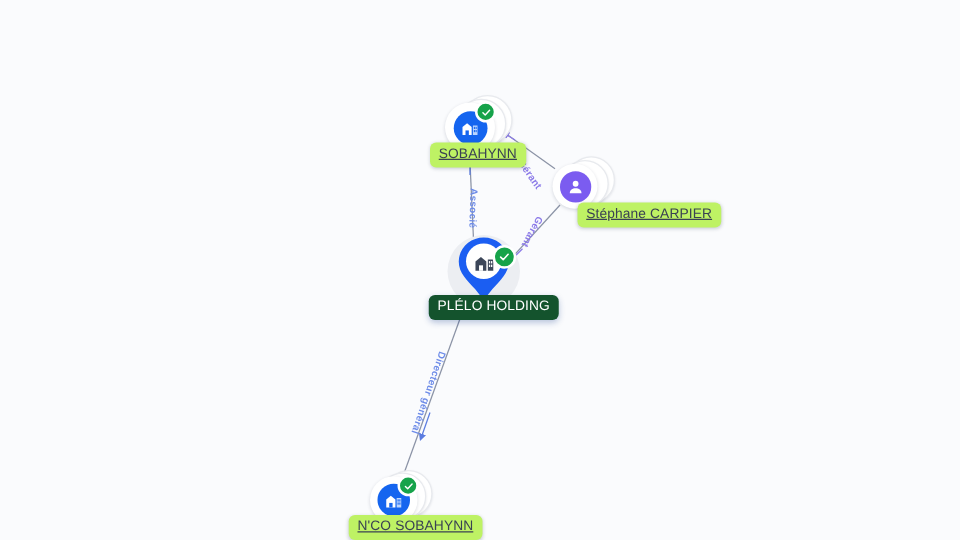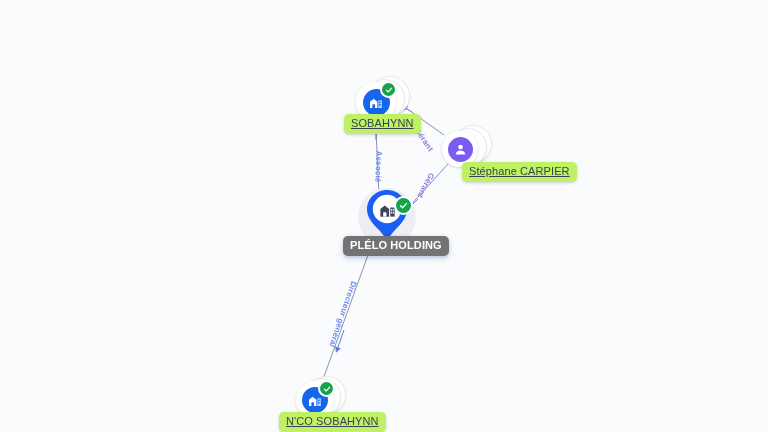--- a/index.html
+++ b/index.html
@@ -33,21 +33,21 @@
          border:2px solid #ffffff;display:flex;align-items:center;
          justify-content:center;}
   .badge svg{display:block;}
 
   
   .lbl{position:absolute;white-space:nowrap;
        font-size:11px;letter-spacing:.1px;line-height:1;
        padding:4px 7px 5px;border-radius:5px;}
   .lbl-plain{background:#bef264;color:#3a4253;
              box-shadow:0 1px 3px rgba(20,30,60,.20);text-decoration:underline;}
-  .lbl-active{background:#737373;color:#ffffff;font-weight:700;
+  .lbl-active{background:#14532d;color:#ffffff;font-weight:400;
               box-shadow:0 2px 5px rgba(20,60,140,.30);}
 
   
   .halo{position:absolute;border-radius:50%;background:#eceef2;}
   .pin{position:absolute;}
 
   
   .elbl{position:absolute;white-space:nowrap;font-size:8px;
         font-weight:600;letter-spacing:.2px;transform-origin:0 50%;}
   .elbl-purple{color:#8b7ae8;}

